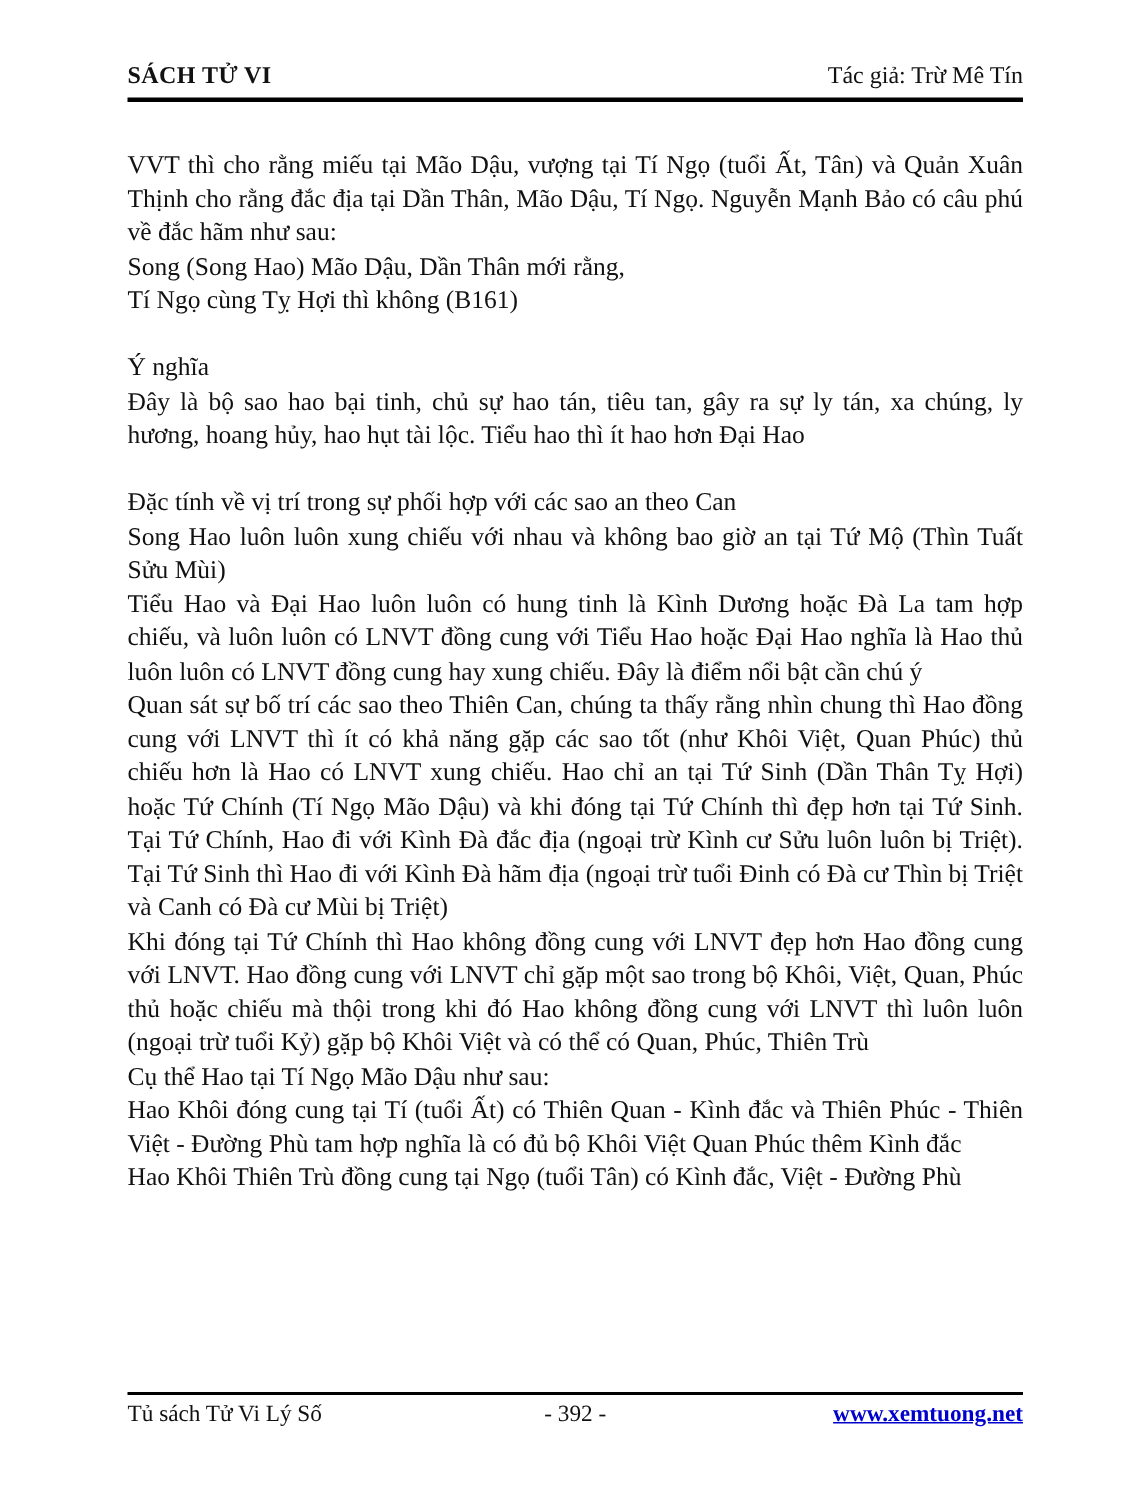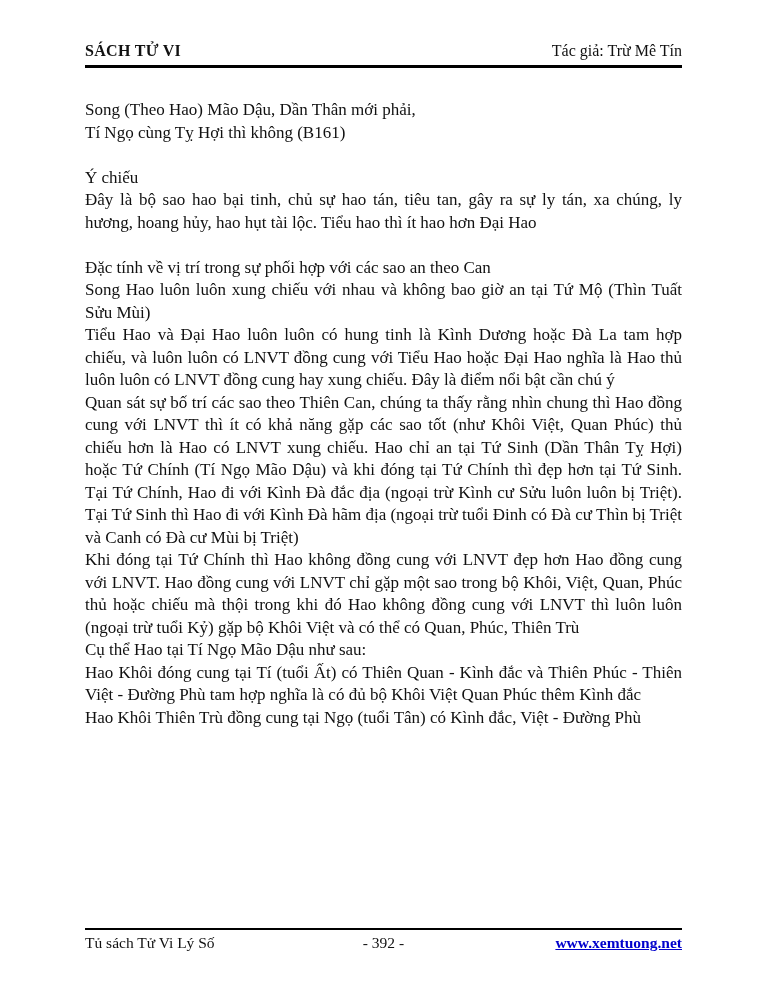--- a/index.html
+++ b/index.html
@@ -79,23 +79,24 @@
 <body>
 
 <div class="page">
 
   <div class="page-header">
     <span class="book-title">SÁCH TỬ VI</span>
     <span class="author">Tác giả: Trừ Mê Tín</span>
   </div>
 
   <div class="page-body">
-    <p>Song (Theo Hao) Mão Dậu, Dần Thân mới phải,</p>
+    <p>VVT thì cho rằng miếu tại Mão Dậu, vượng tại Tí Ngọ (tuổi Ất, Tân) và Quản Xuân Thịnh cho rằng đắc địa tại Dần Thân, Mão Dậu, Tí Ngọ. Nguyễn Mạnh Bảo có câu phú về đắc hãm như sau:</p>
+    <p>Song (Song Hao) Mão Dậu, Dần Thân mới rằng,</p>
     <p>Tí Ngọ cùng Tỵ Hợi thì không (B161)</p>
-    <p class="gap">Ý chiếu</p>
+    <p class="gap">Ý nghĩa</p>
     <p>Đây là bộ sao hao bại tinh, chủ sự hao tán, tiêu tan, gây ra sự ly tán, xa chúng, ly hương, hoang hủy, hao hụt tài lộc. Tiểu hao thì ít hao hơn Đại Hao</p>
     <p class="gap">Đặc tính về vị trí trong sự phối hợp với các sao an theo Can</p>
     <p>Song Hao luôn luôn xung chiếu với nhau và không bao giờ an tại Tứ Mộ (Thìn Tuất Sửu Mùi)</p>
     <p>Tiểu Hao và Đại Hao luôn luôn có hung tinh là Kình Dương hoặc Đà La tam hợp chiếu, và luôn luôn có LNVT đồng cung với Tiểu Hao hoặc Đại Hao nghĩa là Hao thủ luôn luôn có LNVT đồng cung hay xung chiếu. Đây là điểm nổi bật cần chú ý</p>
     <p>Quan sát sự bố trí các sao theo Thiên Can, chúng ta thấy rằng nhìn chung thì Hao đồng cung với LNVT thì ít có khả năng gặp các sao tốt (như Khôi Việt, Quan Phúc) thủ chiếu hơn là Hao có LNVT xung chiếu. Hao chỉ an tại Tứ Sinh (Dần Thân Tỵ Hợi) hoặc Tứ Chính (Tí Ngọ Mão Dậu) và khi đóng tại Tứ Chính thì đẹp hơn tại Tứ Sinh. Tại Tứ Chính, Hao đi với Kình Đà đắc địa (ngoại trừ Kình cư Sửu luôn luôn bị Triệt). Tại Tứ Sinh thì Hao đi với Kình Đà hãm địa (ngoại trừ tuổi Đinh có Đà cư Thìn bị Triệt và Canh có Đà cư Mùi bị Triệt)</p>
     <p>Khi đóng tại Tứ Chính thì Hao không đồng cung với LNVT đẹp hơn Hao đồng cung với LNVT. Hao đồng cung với LNVT chỉ gặp một sao trong bộ Khôi, Việt, Quan, Phúc thủ hoặc chiếu mà thội trong khi đó Hao không đồng cung với LNVT thì luôn luôn (ngoại trừ tuổi Kỷ) gặp bộ Khôi Việt và có thể có Quan, Phúc, Thiên Trù</p>
     <p>Cụ thể Hao tại Tí Ngọ Mão Dậu như sau:</p>
     <p>Hao Khôi đóng cung tại Tí (tuổi Ất) có Thiên Quan - Kình đắc và Thiên Phúc - Thiên Việt - Đường Phù tam hợp nghĩa là có đủ bộ Khôi Việt Quan Phúc thêm Kình đắc</p>
     <p>Hao Khôi Thiên Trù đồng cung tại Ngọ (tuổi Tân) có Kình đắc, Việt - Đường Phù</p>
   </div>

